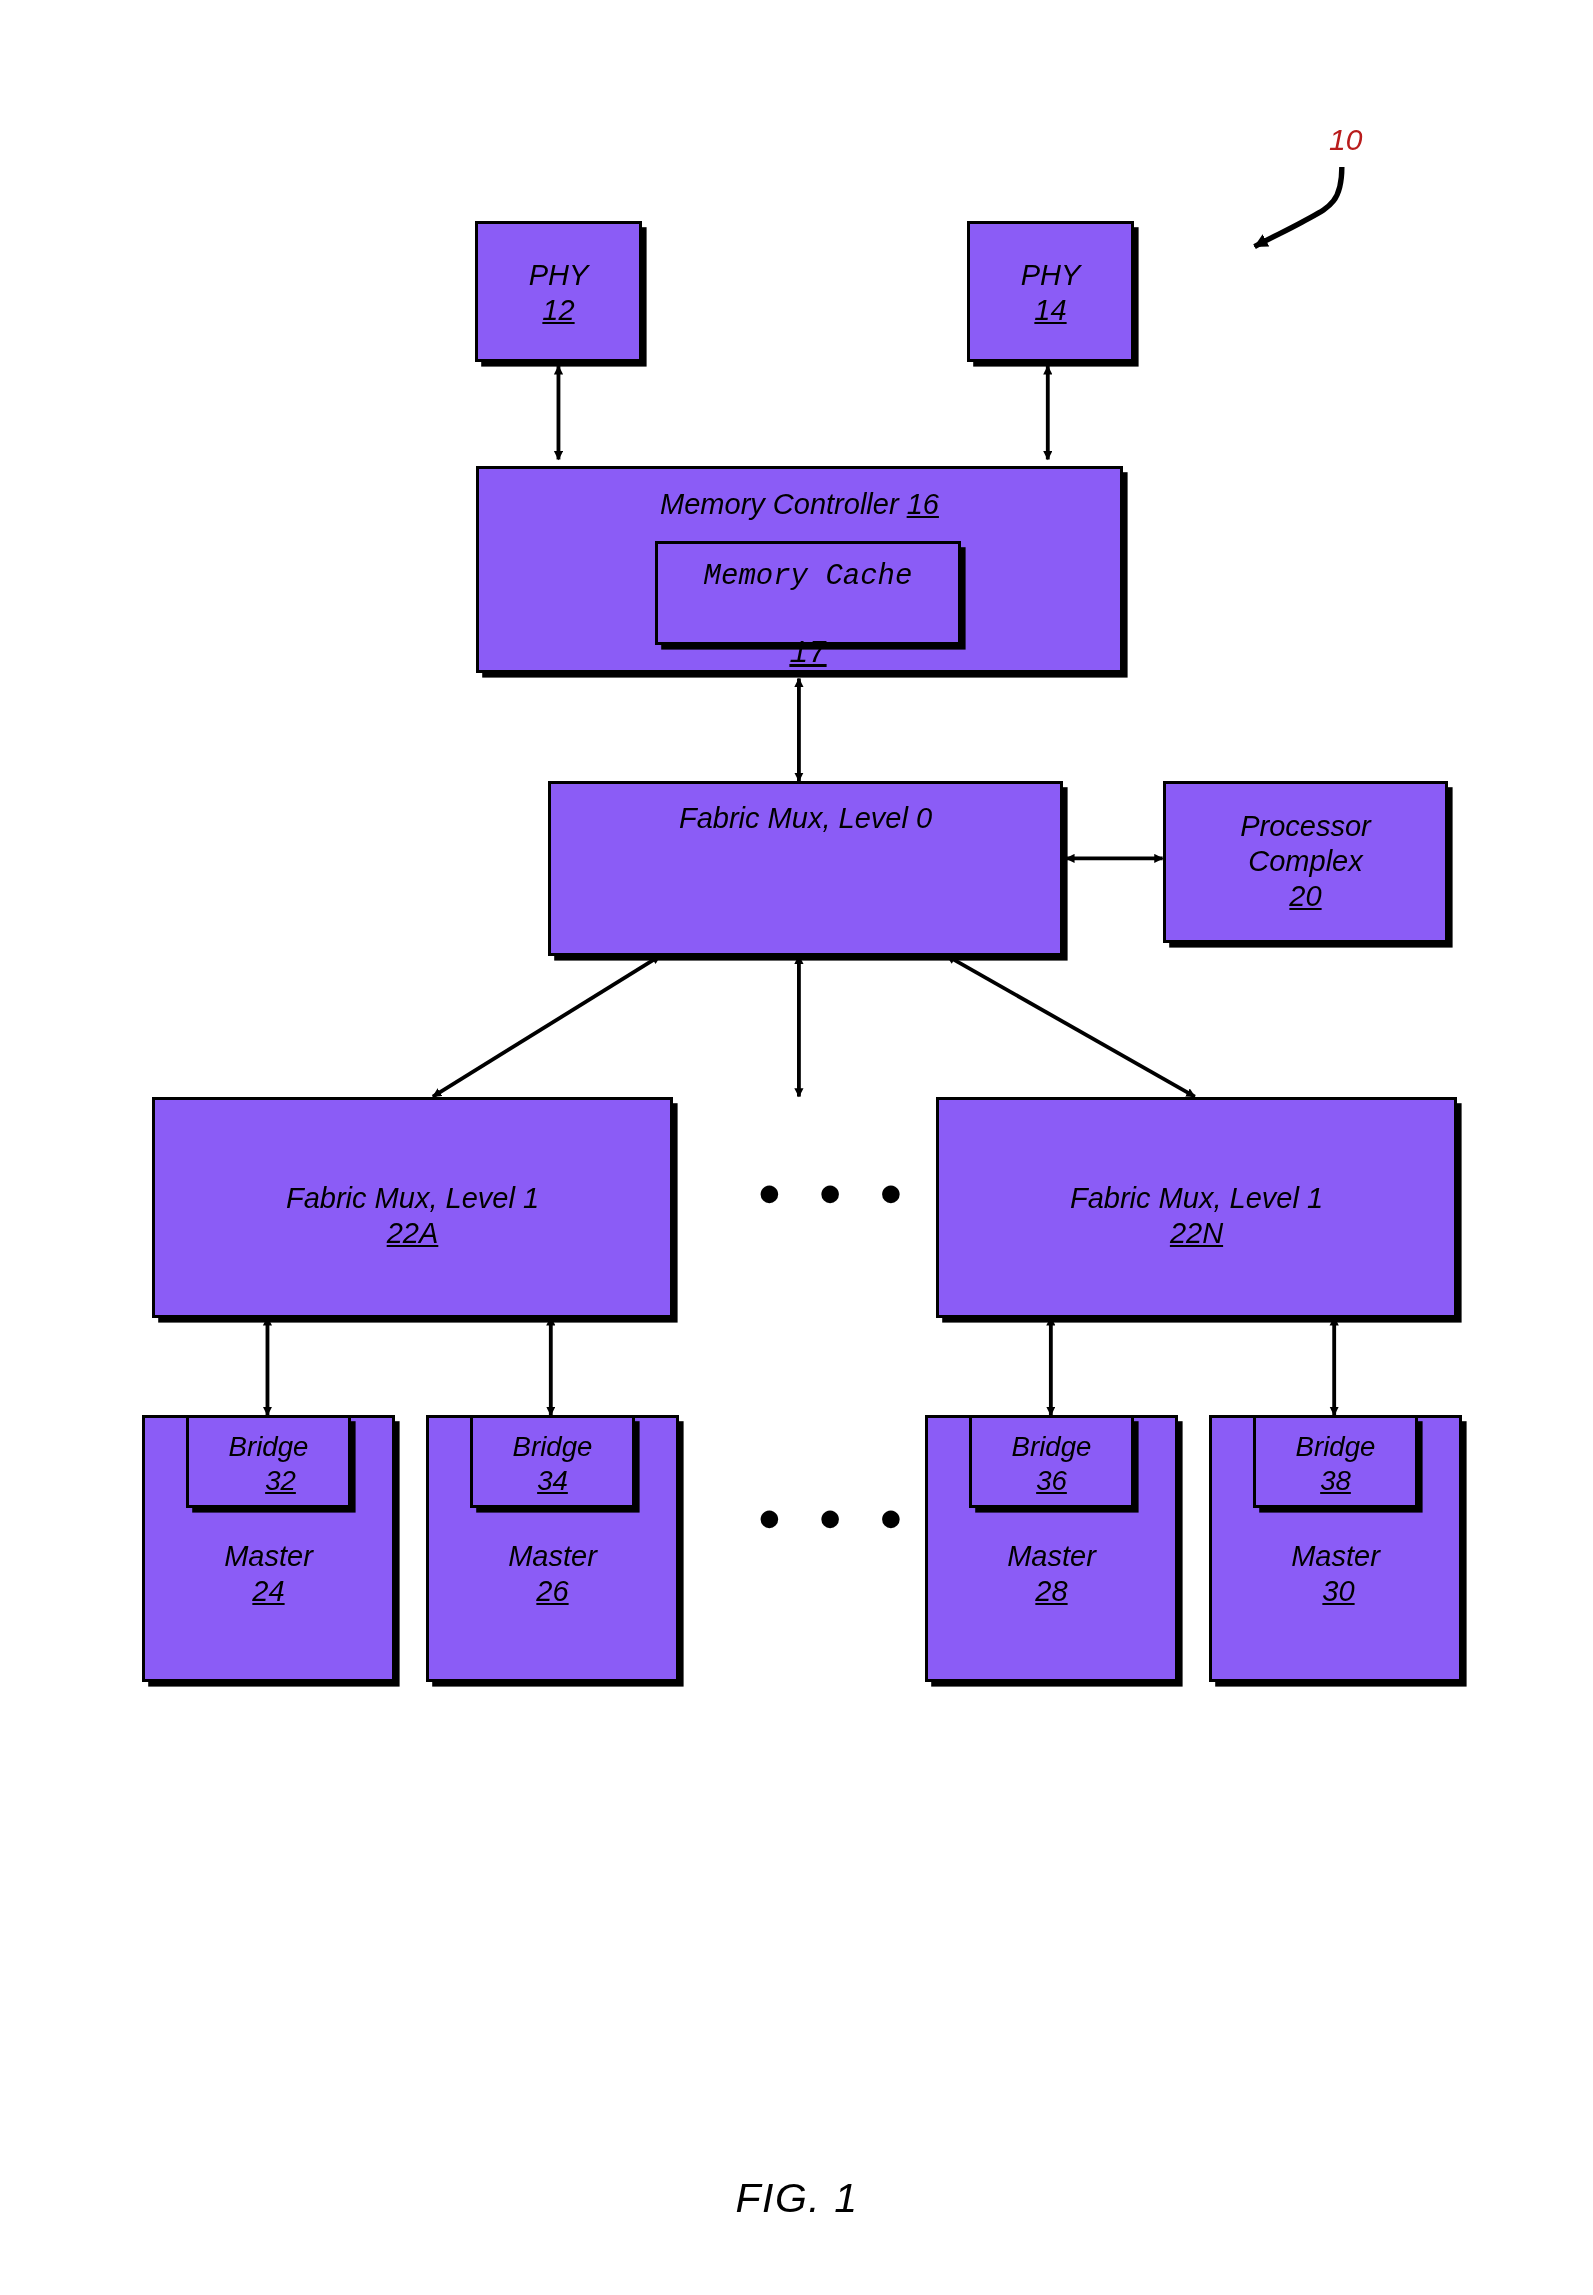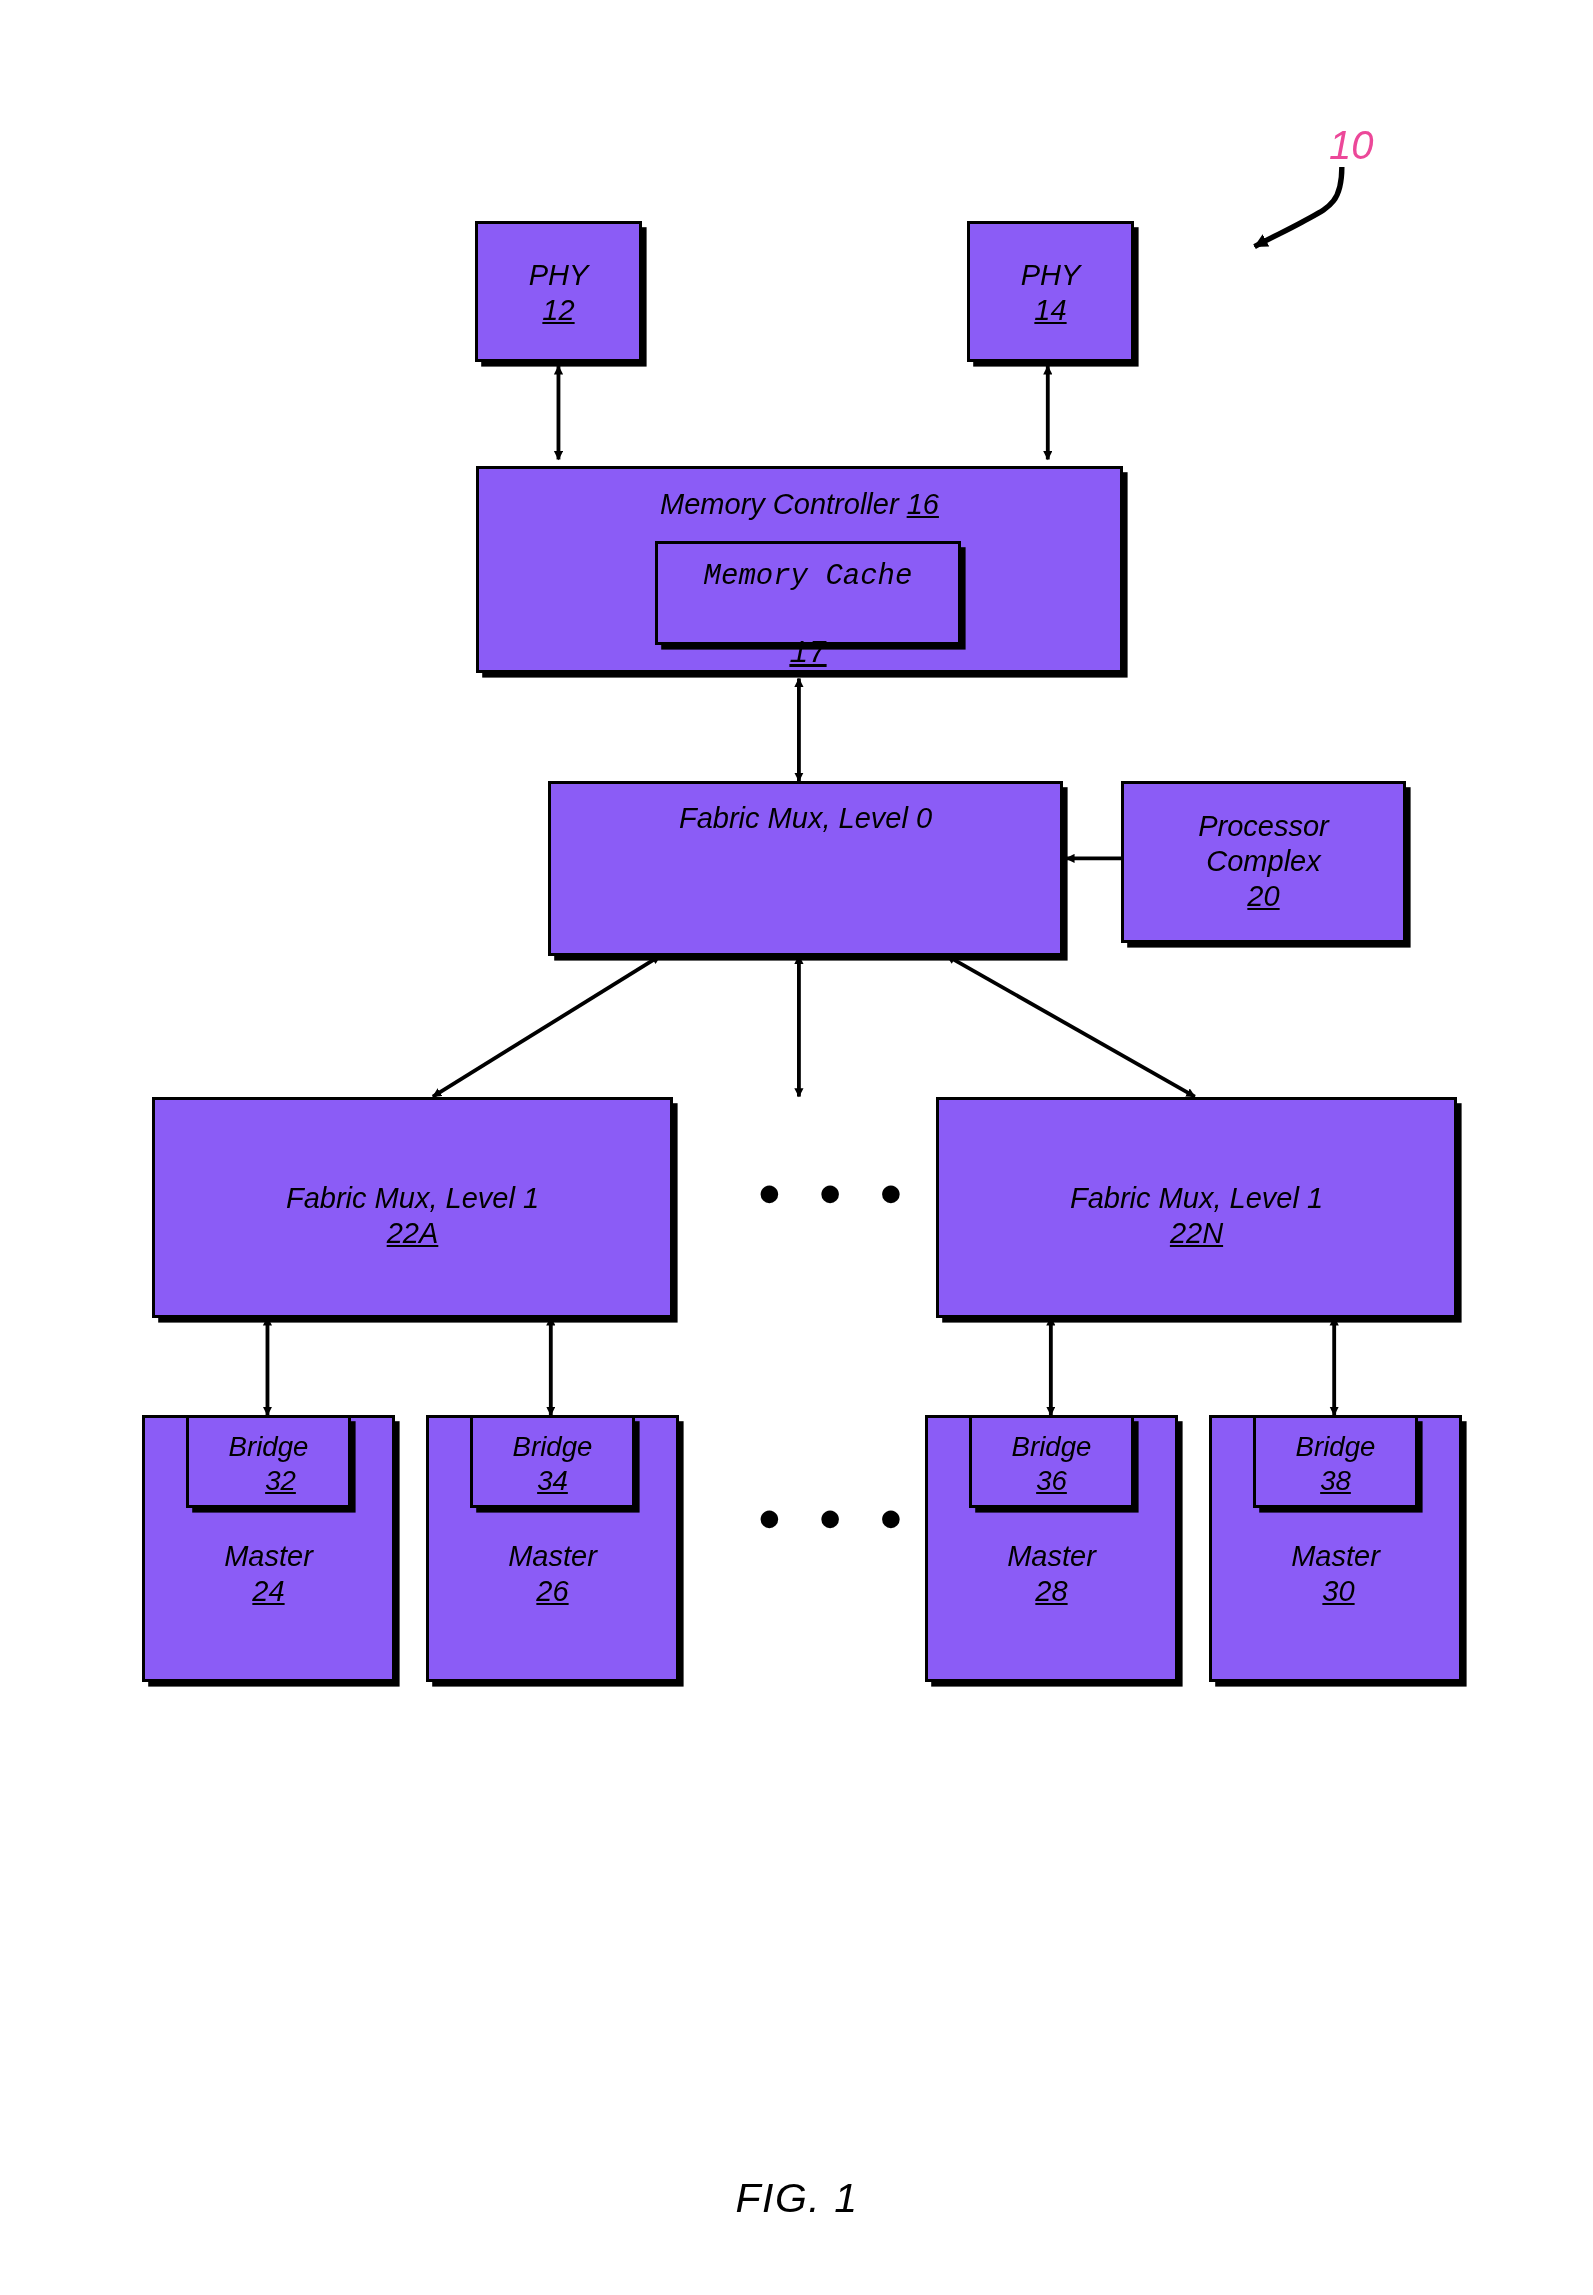--- a/index.html
+++ b/index.html
@@ -41,22 +41,22 @@
     line-height: 1.22;
     white-space: pre-line;
   }
   .num {
     text-decoration: underline;
     text-underline-offset: 2.3px;
   }
   .ref-10 {
     position: absolute;
     font-style: italic;
-    font-size: 40px;
-    color: #ec4899;
+    font-size: 30px;
+    color: #b91c1c;
   }
   .fig-caption {
     position: absolute;
     font-style: italic;
     font-size: 41px;
     letter-spacing: 1.5px;
     color: #000000;
     width: 100%;
     text-align: center;
   }
@@ -154,21 +154,21 @@
     <div class="box" style="left:176px; top:72px; width:306px; height:104px;font-family:Liberation Mono, monospace;">
       <div class="box-label" style="top:15.3px; font-size:29px;">Memory Cache</div>
       <div class="box-label num" style="top:51px; font-size:31px;margin-top:40px;">17</div>
     </div>
   </div>
 
   <div class="box" style="left:548px; top:781px; width:515px; height:175px;">
     <div class="box-label" style="top:17px; font-size:29px;">Fabric Mux, Level 0</div>
   </div>
 
-  <div class="box" style="left:1121px; top:781px; width:285px; height:162px;padding-left:31px;">
+  <div class="box" style="left:1163px; top:781px; width:285px; height:162px;padding-left:31px;">
     <div class="box-label" style="top:24.5px; font-size:29px;">Processor
 Complex</div>
     <div class="box-label num" style="top:95px; font-size:29px;">20</div>
   </div>
 
   <div class="box" style="left:152px; top:1097px; width:521px; height:221px;">
     <div class="box-label" style="top:81px; font-size:29px;">Fabric Mux, Level 1</div>
     <div class="box-label num" style="top:116px; font-size:29px;">22A</div>
   </div>
 

